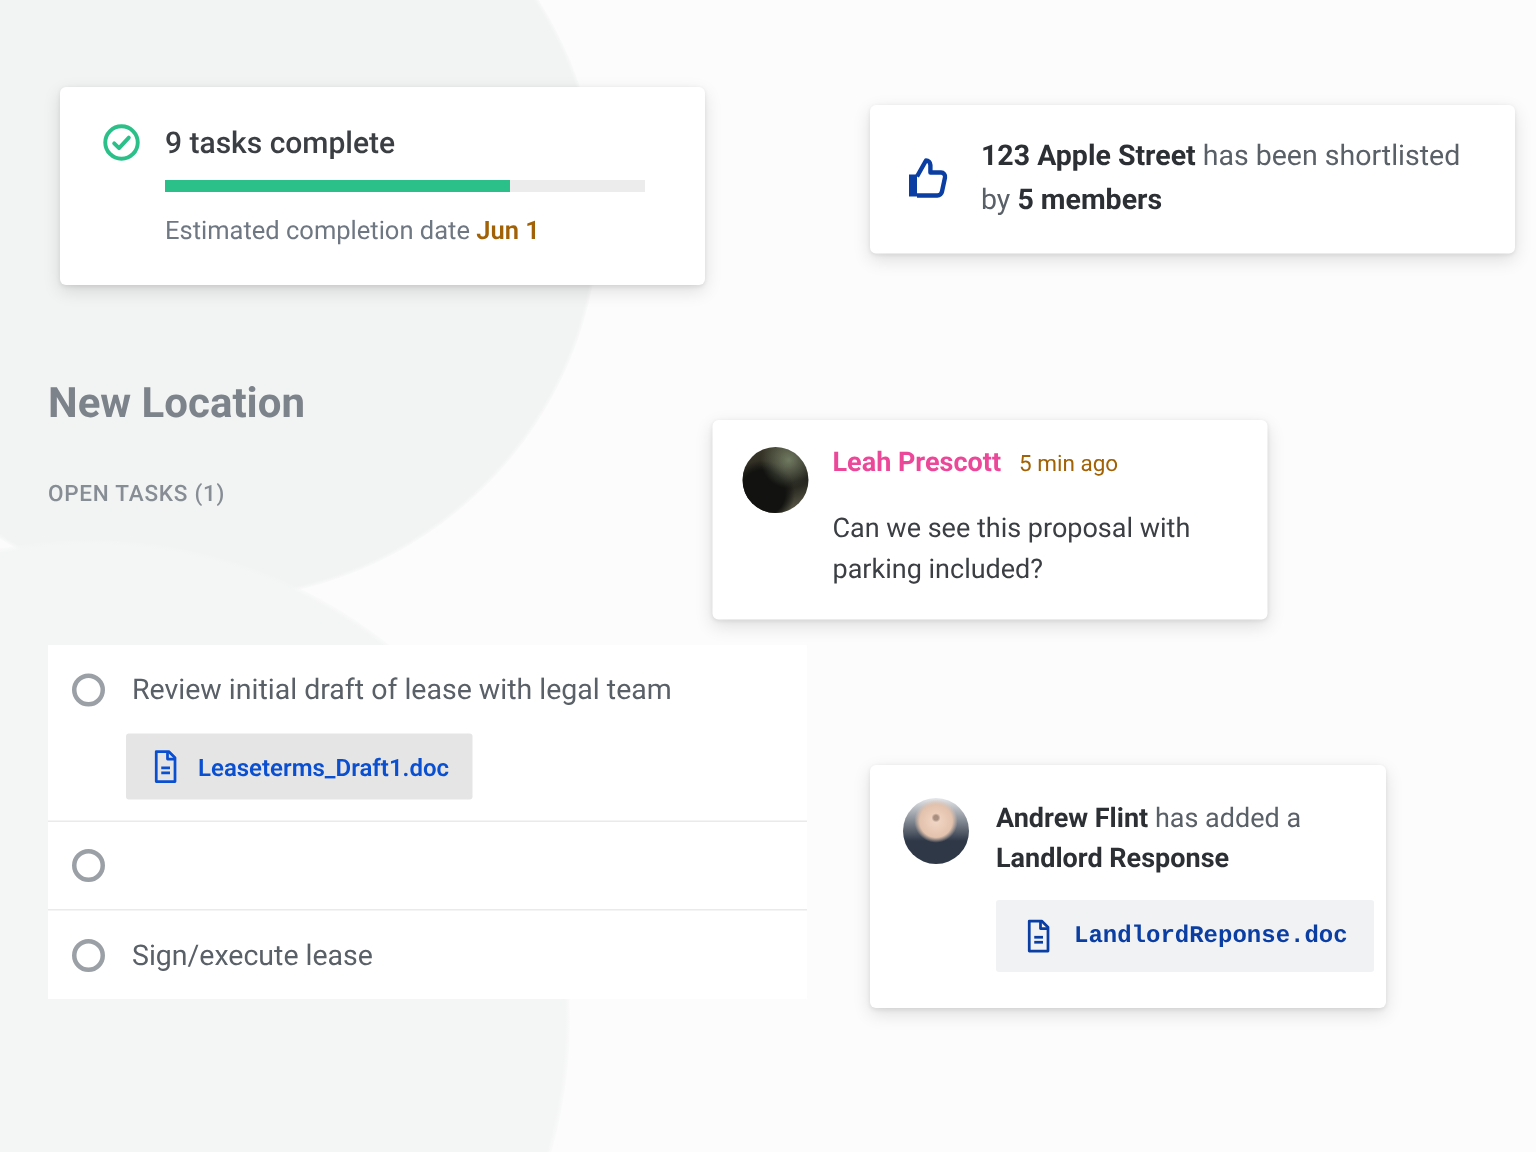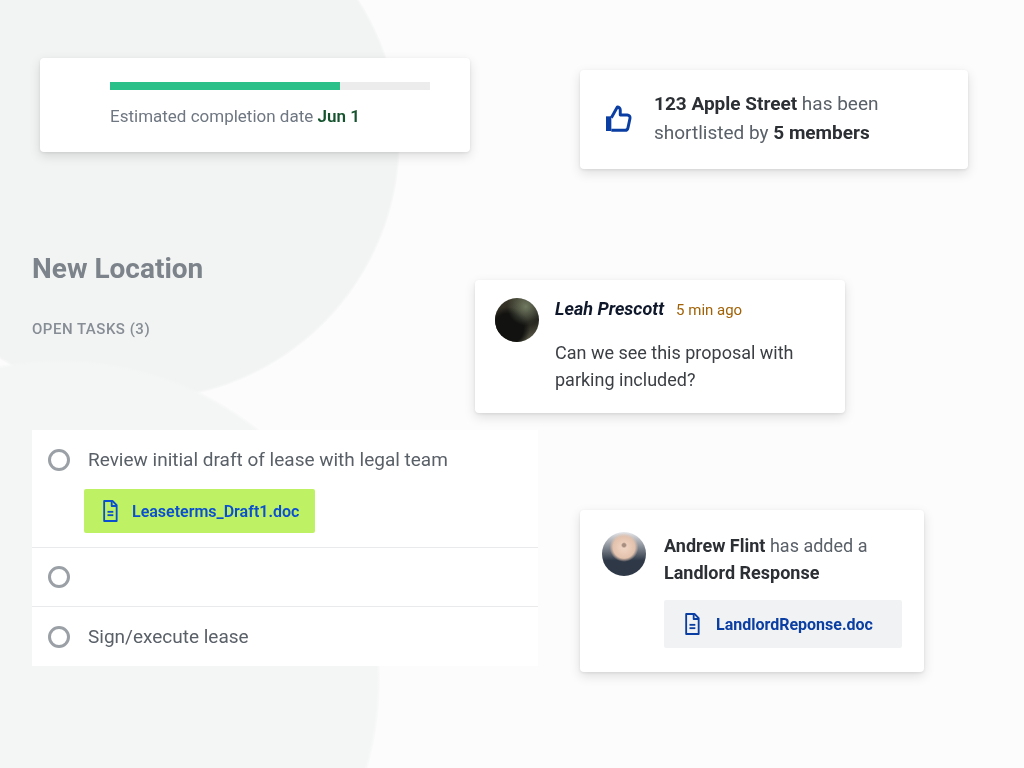--- a/index.html
+++ b/index.html
@@ -54,27 +54,27 @@
     height: 8px;
     width: 320px;
     background: #ececec;
     border-radius: 0;
     margin-left: 42px;
     position: relative;
     overflow: hidden;
   }
   .progress-bar-fill { height: 100%; background: #2bc08a; }
   .progress-est { margin-left: 42px; margin-top: 16px; font-size: 17px; color: #6f7782; }
-  .progress-est strong { color: #14532d; font-weight: 600; }
+  .progress-est strong { color: #a16207; font-weight: 600; }
 
   
   .shortlist-card {
     top: 70px;
     left: 580px;
-    width: 388px;
+    width: 430px;
     padding: 20px 24px 22px 22px;
     display: flex;
     align-items: center;
     gap: 20px;
   }
   .thumb-icon { width: 32px; height: 32px; flex-shrink: 0; color: #0b3ea3; }
   .shortlist-text { font-size: 19px; line-height: 1.5; color: #5a6068; }
   .shortlist-text strong { color: #2c3035; font-weight: 700; }
 
   
@@ -114,21 +114,21 @@
     position: relative;
     overflow: hidden;
   }
   .avatar.horse::after{
     content:"";
     position:absolute; inset:0;
     background: radial-gradient(circle at 70% 20%, rgba(180,200,160,0.5), transparent 40%),
                 radial-gradient(ellipse at 30% 70%, #121210 35%, transparent 50%);
   }
   .comment-header { display:flex; align-items:baseline; gap:12px; }
-  .comment-name { color: #0f172a; font-weight: 700; font-size: 18px; font-style: italic; }
+  .comment-name { color: #ec4899; font-weight: 700; font-size: 18px; }
   .comment-time { color: #a16207; font-size: 15px; text-align: right; }
   .comment-body { font-size: 18px; line-height: 1.5; color: #3b3f44; margin-top: 20px;}
 
   
   .task-list {
     position: absolute;
     top: 430px;
     left: 32px;
     width: 506px;
     background: #fff;
@@ -143,21 +143,21 @@
     text-align: center;
   }
   .task-item:first-child{ border-top: none;}
   .task-radio {
     width: 22px; height: 22px; border-radius: 50%;
     border: 3px solid #9aa0a6; background: #fff; flex-shrink: 0;
   }
   .task-text { font-size: 19px; color: #5a6068; }
   .file-chip {
     display: inline-flex; align-items: center; gap: 12px;
-    background: #bef264; color: #0b4fd1;
+    background: #e5e5e5; color: #0b4fd1;
     padding: 10px 16px; font-size: 16px; font-weight: 600;
     margin: 0 0 14px 52px;
     border-radius: 2px;
     cursor: pointer;
   }
   .file-chip svg { width: 20px; height: 24px; }
 
   
   .landlord-card {
     top: 510px;
@@ -179,50 +179,58 @@
   .landlord-body { flex:1; }
   .landlord-text { font-size: 18px; line-height:1.5; color:#5a6068;}
   .landlord-text strong { color:#2c3035; font-weight:700;}
   .landlord-chip {
     display:inline-flex; align-items:center; gap:14px;
     background:#f1f2f3; color:#0b3ea3;
     padding:12px 18px; margin-top:14px; font-weight:700; font-size:16px;
     width: 100%;
     border-radius: 2px;
     cursor: pointer;
+    font-family: Liberation Mono, monospace;
   }
   .landlord-chip svg{ width:20px; height:24px;}
 </style>
 </head>
 <body>
 
 <div class="bg-arc"></div>
 <div class="bg-arc2"></div>
 
 <div class="card progress-card">
+  <div class="progress-row">
+    <svg class="check-icon" viewBox="0 0 24 24" fill="none" stroke="#2bc08a" stroke-width="2.4">
+      <circle cx="12" cy="12" r="10"></circle>
+      <polyline points="7.5 12.5 10.5 15.5 16.5 9" stroke-linecap="round" stroke-linejoin="round"></polyline>
+    </svg>
+    <div class="progress-title">9 tasks complete</div>
+  </div>
   <div class="progress-bar-track">
     <div class="progress-bar-fill" style="width:72%"></div>
   </div>
   <div class="progress-est">
     <span>Estimated completion date </span><strong>Jun 1</strong>
   </div>
 </div>
 
 <div class="card shortlist-card">
   <svg class="thumb-icon" viewBox="0 0 24 24" fill="none" stroke="currentColor" stroke-width="2.2">
     <path d="M7 10v11H3V10h4z" fill="currentColor" stroke="none"></path>
     <path d="M7 11l4.5-8c1.2 0 2.2 1 2.2 2.3V9h5.3c1.3 0 2.3 1.2 2 2.5l-1.5 7c-.2 1.1-1.2 2-2.3 2H7" stroke-linejoin="round"></path>
   </svg>
   <div class="shortlist-text">
     <strong>123 Apple Street</strong><span> has been shortlisted by </span><strong>5 members</strong>
   </div>
 </div>
 
 <div class="section-heading">New Location</div>
-<div class="open-tasks-label">OPEN TASKS (3)</div>
+<div class="open-tasks-label">OPEN TASKS (1)</div>
 
 <div class="card comment-card">
   <div class="avatar horse"></div>
   <div>
     <div class="comment-header">
       <span class="comment-name">Leah Prescott</span>
       <span class="comment-time">5 min ago</span>
     </div>
     <div class="comment-body">Can we see this proposal with parking included?</div>
   </div>

